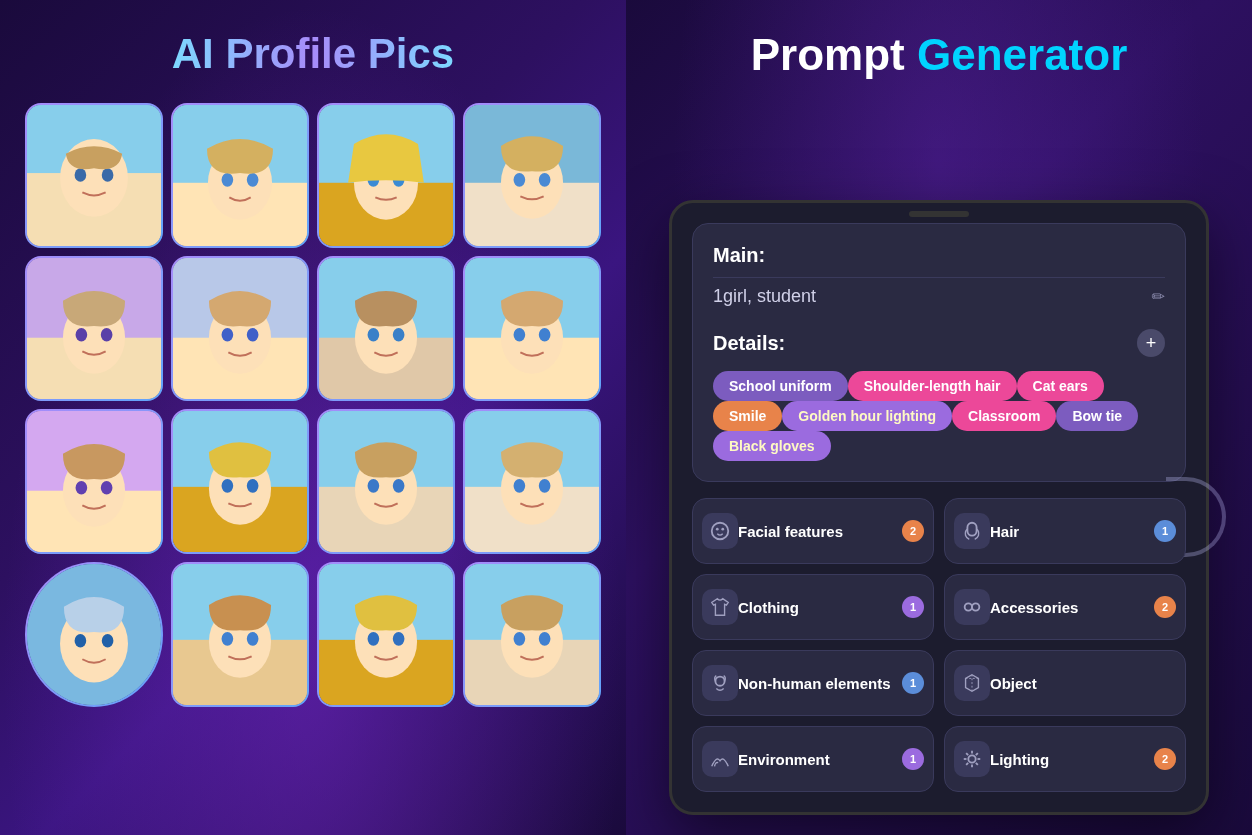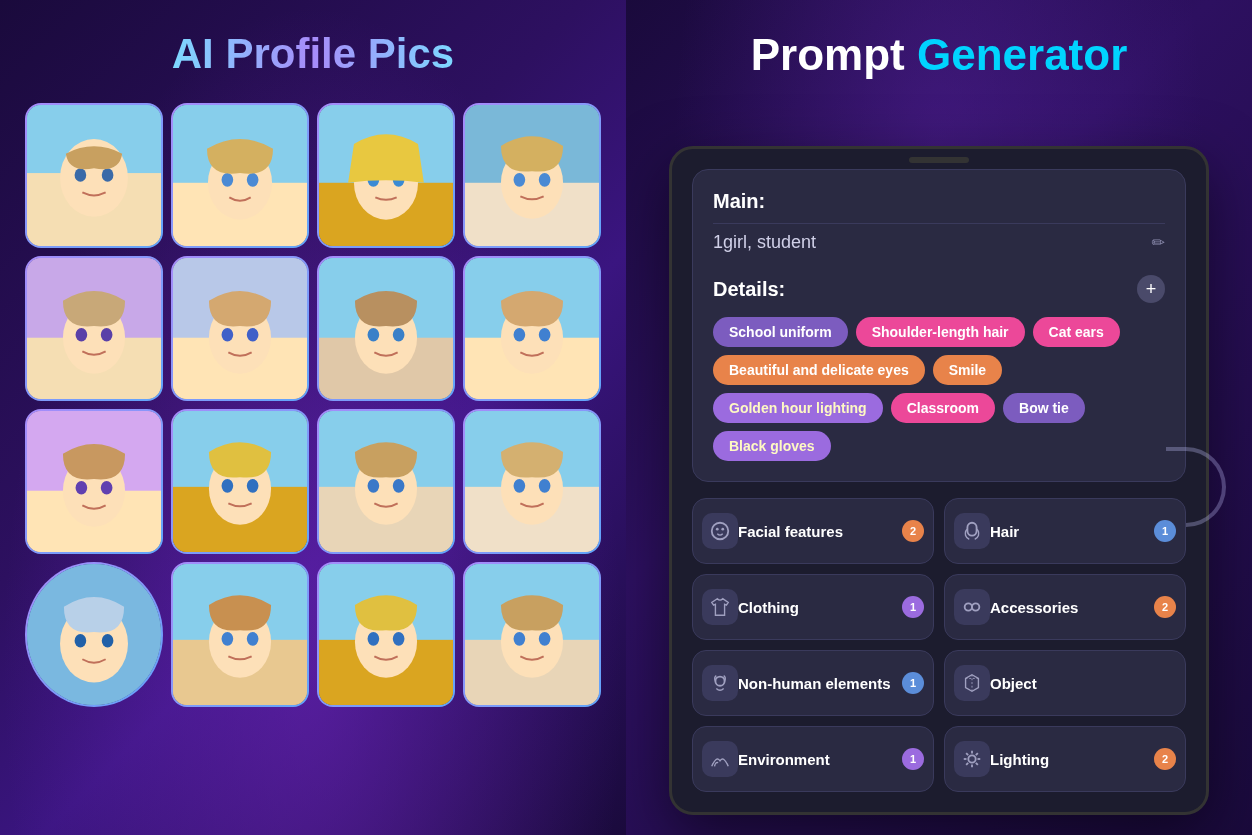--- a/index.html
+++ b/index.html
@@ -227,21 +227,20 @@
       font-size: 18px;
       cursor: pointer;
       display: flex;
       align-items: center;
       justify-content: center;
     }
 
     .tags-container {
       display: flex;
       flex-wrap: wrap;
-      gap: 8px;
     }
 
     .tag {
       padding: 7px 16px;
       border-radius: 20px;
       font-size: 14px;
       font-weight: 600;
       cursor: pointer;
       border: none;
     }
@@ -594,21 +593,20 @@
 
       <div style="margin-top:14px;">
         <div class="details-header">
           <span>Details:</span>
           <button class="plus-btn">+</button>
         </div>
         <div class="tags-container">
           <span class="tag tag-purple">School uniform</span>
           <span class="tag tag-blue">Shoulder-length hair</span>
           <span class="tag tag-blue">Cat ears</span>
-          <span class="tag tag-orange">Beautiful and delicate eyes</span>
           <span class="tag tag-orange">Smile</span>
           <span class="tag tag-light-purple">Golden hour lighting</span>
           <span class="tag tag-blue">Classroom</span>
           <span class="tag tag-purple">Bow tie</span>
           <span class="tag tag-light-purple">Black gloves</span>
         </div>
       </div>
     </div>
 
     <div class="curve-decoration"></div>

